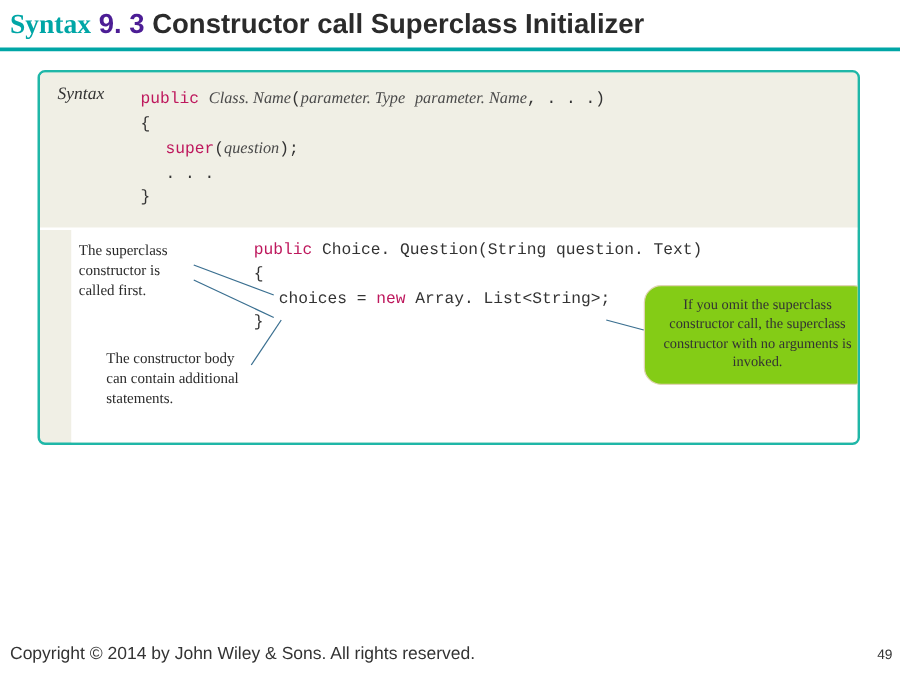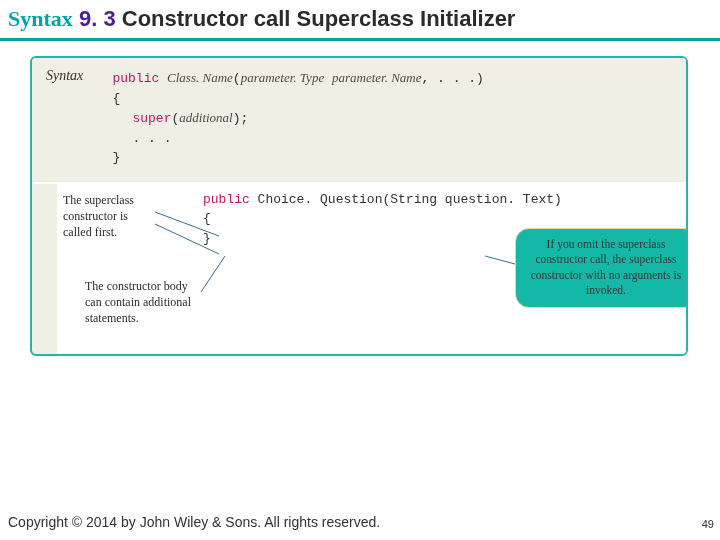--- a/index.html
+++ b/index.html
@@ -45,21 +45,21 @@
   .code-block .kw { color: #be185d; }
   .code-block .ital { font-style: italic; font-family: Liberation Serif, serif; color: #4a4a4a; font-size: 13px; }
 
   .note {
     position: absolute; font-family: Georgia, 'Times New Roman', serif;
     font-size: 12px; color: #2b2b2b; line-height: 1.35;
   }
 
   .callout-bubble {
     position: absolute;
-    background: #14b8a6;
+    background: #84cc16;
     border: 1px solid #e0d4b4;
     border-radius: 14px;
     padding: 8px 12px;
     font-family: Georgia, 'Times New Roman', serif;
     font-size: 11.5px; color: #333; text-align: center;
     line-height: 1.35;
     box-shadow: 0 0 0 0 rgba(0,0,0,0);
   }
 
   .footer-left {
@@ -89,38 +89,41 @@
 
     <div class="syntax-top">
       <span class="kw-syntax">Syntax</span>
       <div class="code-block">
         <div>
           <span class="kw">public</span>
           <span> </span><span class="ital">Class. Name</span><span>(</span><span class="ital">parameter. Type</span><span> </span><span class="ital">parameter. Name</span><span>, . . .)</span>
         </div>
         <div>{</div>
         <div style="padding-left:20px;">
-          <span class="kw">super</span><span>(</span><span class="ital">additional</span><span>);</span>
+          <span class="kw">super</span><span>(</span><span class="ital">question</span><span>);</span>
         </div>
         <div style="padding-left:20px;">. . .</div>
         <div>}</div>
       </div>
     </div>
 
     <div class="syntax-example">
 
       <div class="note" style="top:8px; left:6px; width:92px;">The superclass constructor is called first.</div>
 
       <div class="note" style="top:94px; left:28px; width:120px;">The constructor body can contain additional statements.</div>
 
       <div class="code-block" style="position:absolute; left:146px; top:6px;">
         <div>
           <span class="kw">public</span><span> Choice. Question(String question. Text)</span>
         </div>
         <div>{</div>
+        <div style="padding-left:20px;">
+          <span>choices = </span><span class="kw">new</span><span> Array. List&lt;String&gt;;</span>
+        </div>
         <div>}</div>
       </div>
 
       <div class="callout-bubble" style="top:44px; left:458px; width:182px;">If you omit the superclass constructor call, the superclass constructor with no arguments is invoked.</div>
 
       <svg class="connectors" width="658" height="170">
         <line x1="98" y1="28" x2="162" y2="52" stroke="#3a6f90" stroke-width="1"></line>
         <line x1="98" y1="40" x2="162" y2="70" stroke="#3a6f90" stroke-width="1"></line>
         <line x1="144" y1="108" x2="168" y2="72" stroke="#3a6f90" stroke-width="1"></line>
         <line x1="458" y1="80" x2="428" y2="72" stroke="#3a6f90" stroke-width="1"></line>

